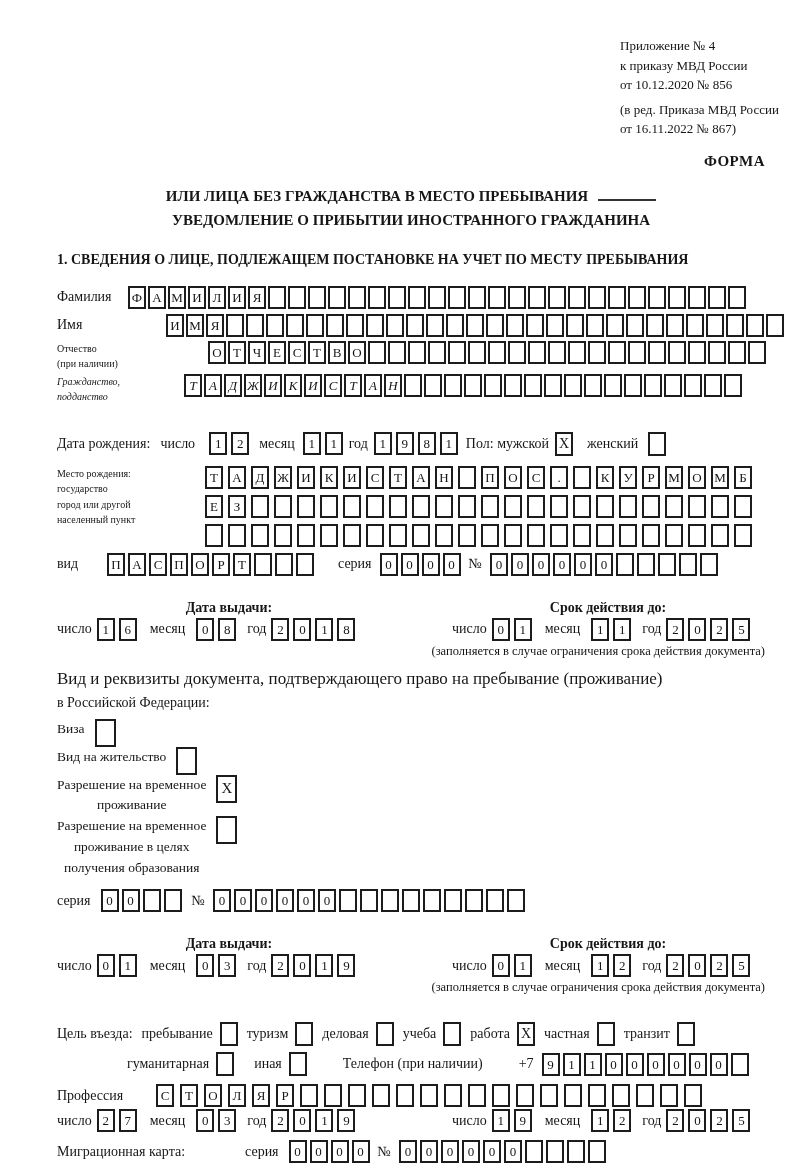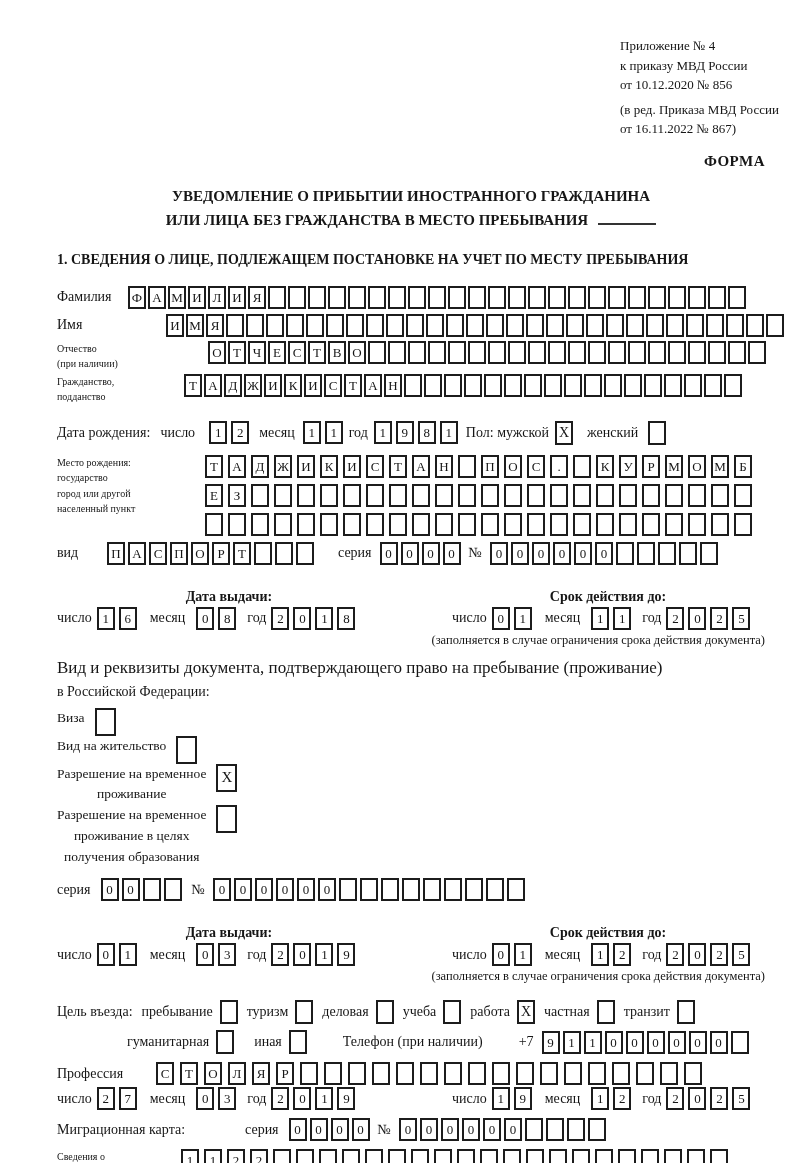--- a/index.html
+++ b/index.html
@@ -66,43 +66,43 @@
   .opt-lines { text-align:center; line-height:1.55; }
 
   .pair { display:inline-flex; align-items:center; gap:7px; }
 
   .ml6{margin-left:6px;} .ml8{margin-left:8px;} .ml10{margin-left:10px;} .ml14{margin-left:14px;}
   .ml20{margin-left:20px;} .ml24{margin-left:24px;} .ml36{margin-left:36px;} .ml60{margin-left:60px;}
 
   .reps { display:flex; align-items:flex-start; margin-top:8px; }
   .reps .lbl-block { width:124px; }
 
-  .mt2{margin-top:2px;} .mt4{margin-top:4px;} .mt5{margin-top:5px;gap:38px;} .mt6{margin-top:6px;}
-  .mt8{margin-top:8px;} .mt10{margin-top:10px;} .mt12{margin-top:16px;} .mt18{margin-top:18px;}
+  .mt2{margin-top:2px;font-style:italic;} .mt4{margin-top:4px;} .mt5{margin-top:5px;gap:38px;} .mt6{margin-top:6px;}
+  .mt8{margin-top:8px;} .mt10{margin-top:10px;} .mt12{margin-top:27px;} .mt18{margin-top:18px;}
 </style>
 </head>
 <body>
 
 <div class="page">
 
   <div class="appendix">
     <div>Приложение № 4</div>
     <div>к приказу МВД России</div>
     <div>от 10.12.2020 № 856</div>
     <div class="grp2">
       <div>(в ред. Приказа МВД России</div>
       <div>от 16.11.2022 № 867)</div>
     </div>
   </div>
 
   <div class="forma">ФОРМА</div>
 
   <div class="title">
+    <div><span>ИЛИ ЛИЦА БЕЗ ГРАЖДАНСТВА В МЕСТО ПРЕБЫВАНИЯ</span><span class="title-underline"></span></div>
     <div>УВЕДОМЛЕНИЕ О ПРИБЫТИИ ИНОСТРАННОГО ГРАЖДАНИНА</div>
-    <div><span>ИЛИ ЛИЦА БЕЗ ГРАЖДАНСТВА В МЕСТО ПРЕБЫВАНИЯ</span><span class="title-underline"></span></div>
   </div>
 
   <div class="section-heading">1. СВЕДЕНИЯ О ЛИЦЕ, ПОДЛЕЖАЩЕМ ПОСТАНОВКЕ НА УЧЕТ ПО МЕСТУ ПРЕБЫВАНИЯ</div>
 
   <div class="row mt18">
     <span class="lbl" style="width:71px">Фамилия</span>
     <span class="cells g2">
         <span class="cell">Ф</span>
         <span class="cell">А</span>
         <span class="cell">М</span>

